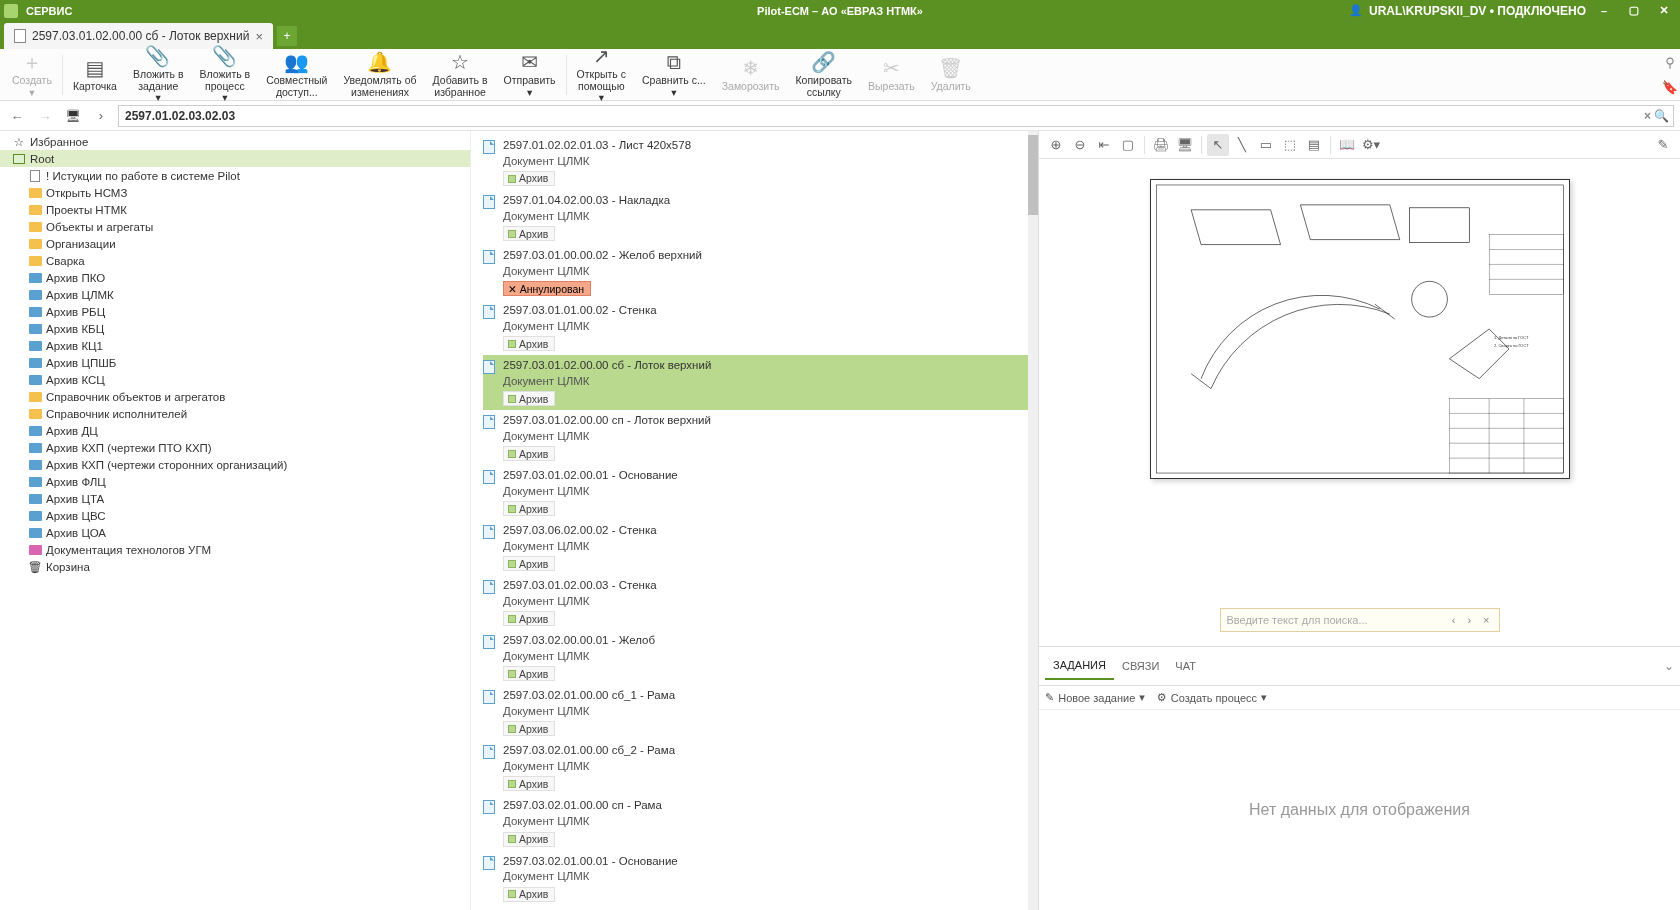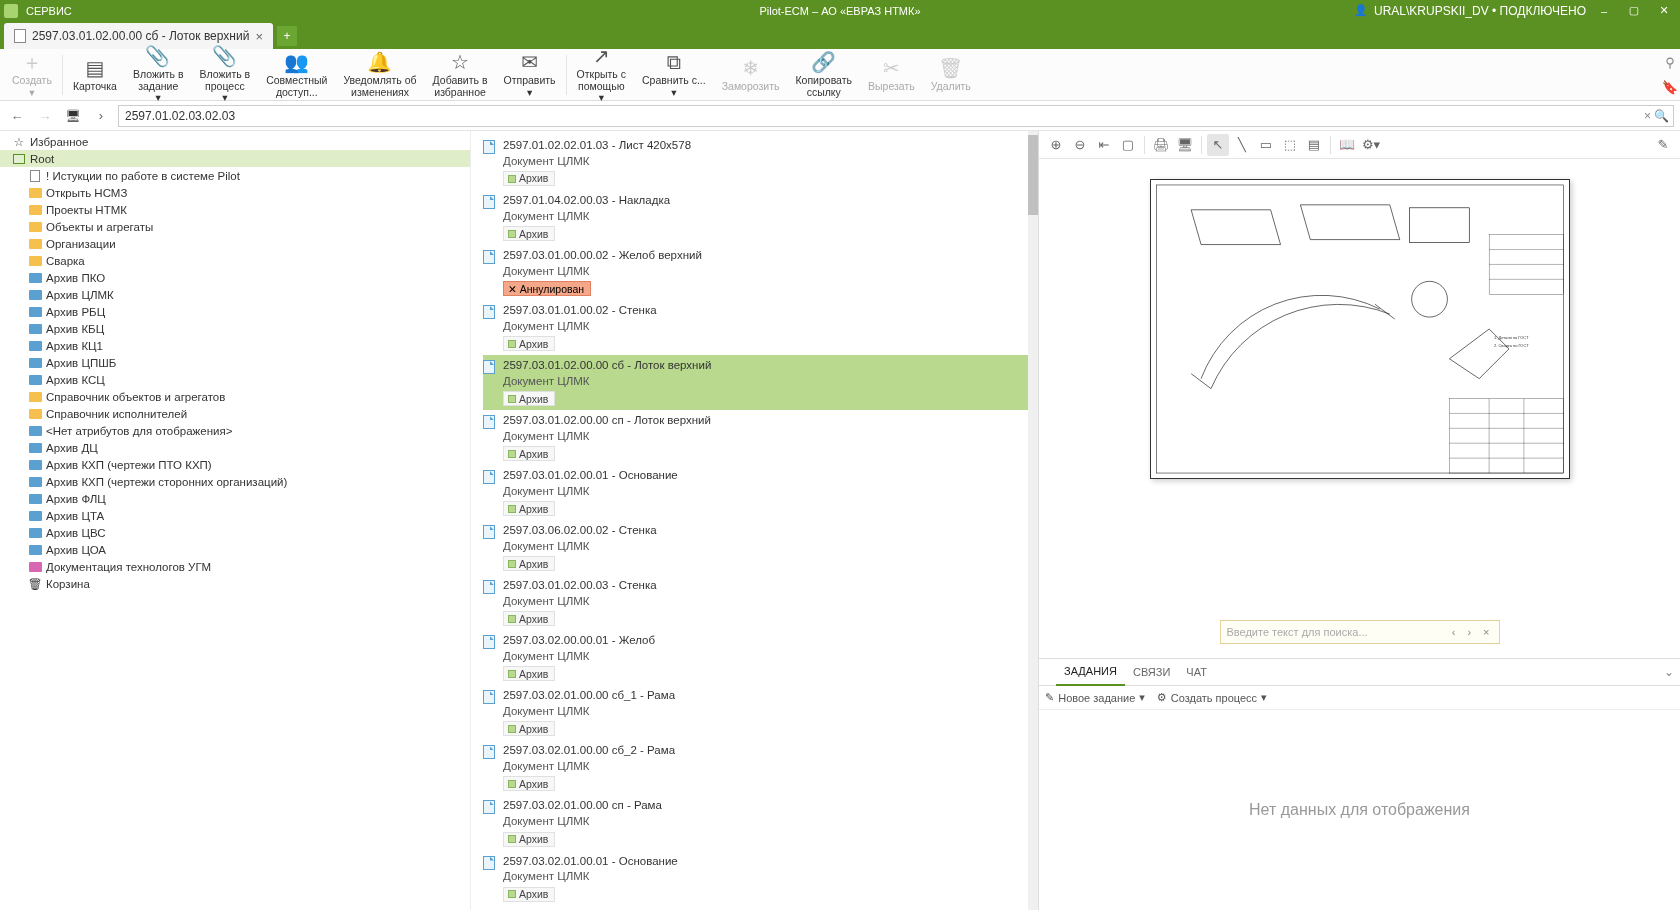--- a/index.html
+++ b/index.html
@@ -1,19 +1,19 @@
 <!DOCTYPE html>
 <html><head>
 <meta charset="utf-8">
 <style>
 * { margin: 0; padding: 0; box-sizing: border-box; }
 body { font-family: "Segoe UI", Arial, sans-serif; font-size: 12px; background: #fff; color: #333; overflow: hidden; width: 1680px; height: 910px; }
 
 
-.title-bar { height: 21px; background: #5b9022; color: #fff; display: flex; align-items: center; padding: 0 4px; }
+.title-bar { height: 21px; background: #5b9022; color: #fff; display: flex; align-items: center; padding: 0 4px; font-weight: bold; }
 .title-bar .logo { width: 14px; height: 14px; background: #a8d46f; border-radius: 2px; margin-right: 8px; }
 .title-bar .service { font-size: 11px; }
 .title-bar .app-title { position: absolute; left: 50%; transform: translateX(-50%); font-size: 11px; }
 .title-bar .right { margin-left: auto; display: flex; align-items: center; gap: 6px; }
 .title-bar .user-icon { font-size: 11px; }
 .title-bar .win-btn { width: 24px; height: 20px; display: flex; align-items: center; justify-content: center; cursor: pointer; font-size: 11px; }
 
 
 .tab-strip { height: 28px; background: #5b9022; display: flex; align-items: flex-end; padding-left: 4px; }
 .tab { height: 26px; background: #f5f5f5; color: #333; display: flex; align-items: center; padding: 0 10px; border-top-left-radius: 3px; border-top-right-radius: 3px; gap: 6px; min-width: 200px; }
@@ -27,21 +27,21 @@
 .rib-btn.disabled { color: #aaa; }
 .rib-icon { font-size: 20px; margin-bottom: 2px; color: #555; }
 .rib-btn.disabled .rib-icon { color: #ccc; }
 .rib-sep { width: 1px; height: 40px; background: #e5e5e5; margin: 0 2px; }
 
 
 .nav-bar { height: 30px; border-bottom: 1px solid #e5e5e5; display: flex; align-items: center; padding: 0 6px; gap: 6px; }
 .nav-arrow { width: 22px; height: 22px; display: flex; align-items: center; justify-content: center; color: #666; cursor: pointer; font-size: 13px; }
 .nav-arrow.disabled { color: #ccc; }
 .nav-mon { width: 22px; height: 22px; display: flex; align-items: center; justify-content: center; }
-.path-box { flex: 1; height: 22px; border: 1px solid #ccc; display: flex; align-items: center; padding: 0 6px; font-size: 12px; position: relative; }
+.path-box { flex: 1; height: 22px; border: 1px solid #ccc; display: flex; align-items: center; padding: 0 6px; font-size: 12px; position: relative; font-weight: bold; }
 .path-box .clear { position: absolute; right: 22px; color: #888; cursor: pointer; }
 .path-box .search { position: absolute; right: 4px; color: #888; cursor: pointer; }
 
 
 .main { display: flex; height: calc(100% - 131px); }
 .col-tree { width: 470px; overflow-y: auto; padding: 2px 0; }
 .col-list { width: 568px; border-left: 1px solid #eee; overflow-y: auto; position: relative; }
 .col-preview { flex: 1; border-left: 1px solid #ddd; display: flex; flex-direction: column; }
 
 
@@ -79,21 +79,21 @@
 .pv-sep { width: 1px; height: 18px; background: #e0e0e0; margin: 0 3px; }
 .pv-right { margin-left: auto; display: flex; gap: 2px; }
 .pv-view { flex: 1; background: #fff; display: flex; align-items: flex-start; justify-content: center; padding: 20px; position: relative; }
 .drawing { width: 420px; height: 300px; border: 1px solid #333; background: #fff; box-shadow: 2px 2px 6px rgba(0,0,0,0.2); position: relative; }
 .dw-svg { width: 100%; height: 100%; }
 .search-box { position: absolute; bottom: 14px; left: 50%; transform: translateX(-50%); border: 1px solid #e5d0a0; background: #fffef5; height: 24px; width: 280px; display: flex; align-items: center; padding: 0 6px; font-size: 11px; color: #aaa; gap: 6px; }
 .search-box .sbtn { color: #888; cursor: pointer; padding: 0 3px; margin-left: auto; }
 .search-box .sbtn ~ .sbtn { margin-left: 0; }
 
 
-.pv-tabs { height: 28px; border-top: 1px solid #ddd; border-bottom: 1px solid #ddd; display: flex; align-items: center; padding: 0 17px; position: relative; }
+.pv-tabs { height: 40px; border-top: 1px solid #ddd; border-bottom: 1px solid #ddd; display: flex; align-items: center; padding: 0 6px; position: relative; }
 .pv-tab { padding: 0 8px; font-size: 11px; color: #666; height: 28px; display: flex; align-items: center; cursor: pointer; }
 .pv-tab.active { color: #222; border-bottom: 2px solid #5b9022; }
 .pv-expand { position: absolute; right: 6px; color: #888; cursor: pointer; }
 
 .pv-actions { height: 24px; display: flex; align-items: center; padding: 0 6px; gap: 12px; border-bottom: 1px solid #eee; }
 .pv-act { font-size: 11px; color: #555; display: flex; align-items: center; gap: 4px; cursor: pointer; }
 
 .pv-empty { flex: 0 0 auto; height: 200px; display: flex; align-items: center; justify-content: center; color: #999; font-size: 16px; }
 
 
@@ -283,26 +283,20 @@
           <span class="tic">
             <span class="folder-ic"></span>
           </span>
           <span class="label">Справочник объектов и агрегатов</span>
         </div>
         <div class="tree-item l1">
           <span class="tic">
             <span class="folder-ic"></span>
           </span>
           <span class="label">Справочник исполнителей</span>
-        </div>
-        <div class="tree-item l1">
-          <span class="tic">
-            <span class="folder-ic blue"></span>
-          </span>
-          <span class="label">&lt;Нет атрибутов для отображения&gt;</span>
         </div>
         <div class="tree-item l1">
           <span class="tic">
             <span class="folder-ic blue"></span>
           </span>
           <span class="label">Архив ДЦ</span>
         </div>
         <div class="tree-item l1">
           <span class="tic">
             <span class="folder-ic blue"></span>

